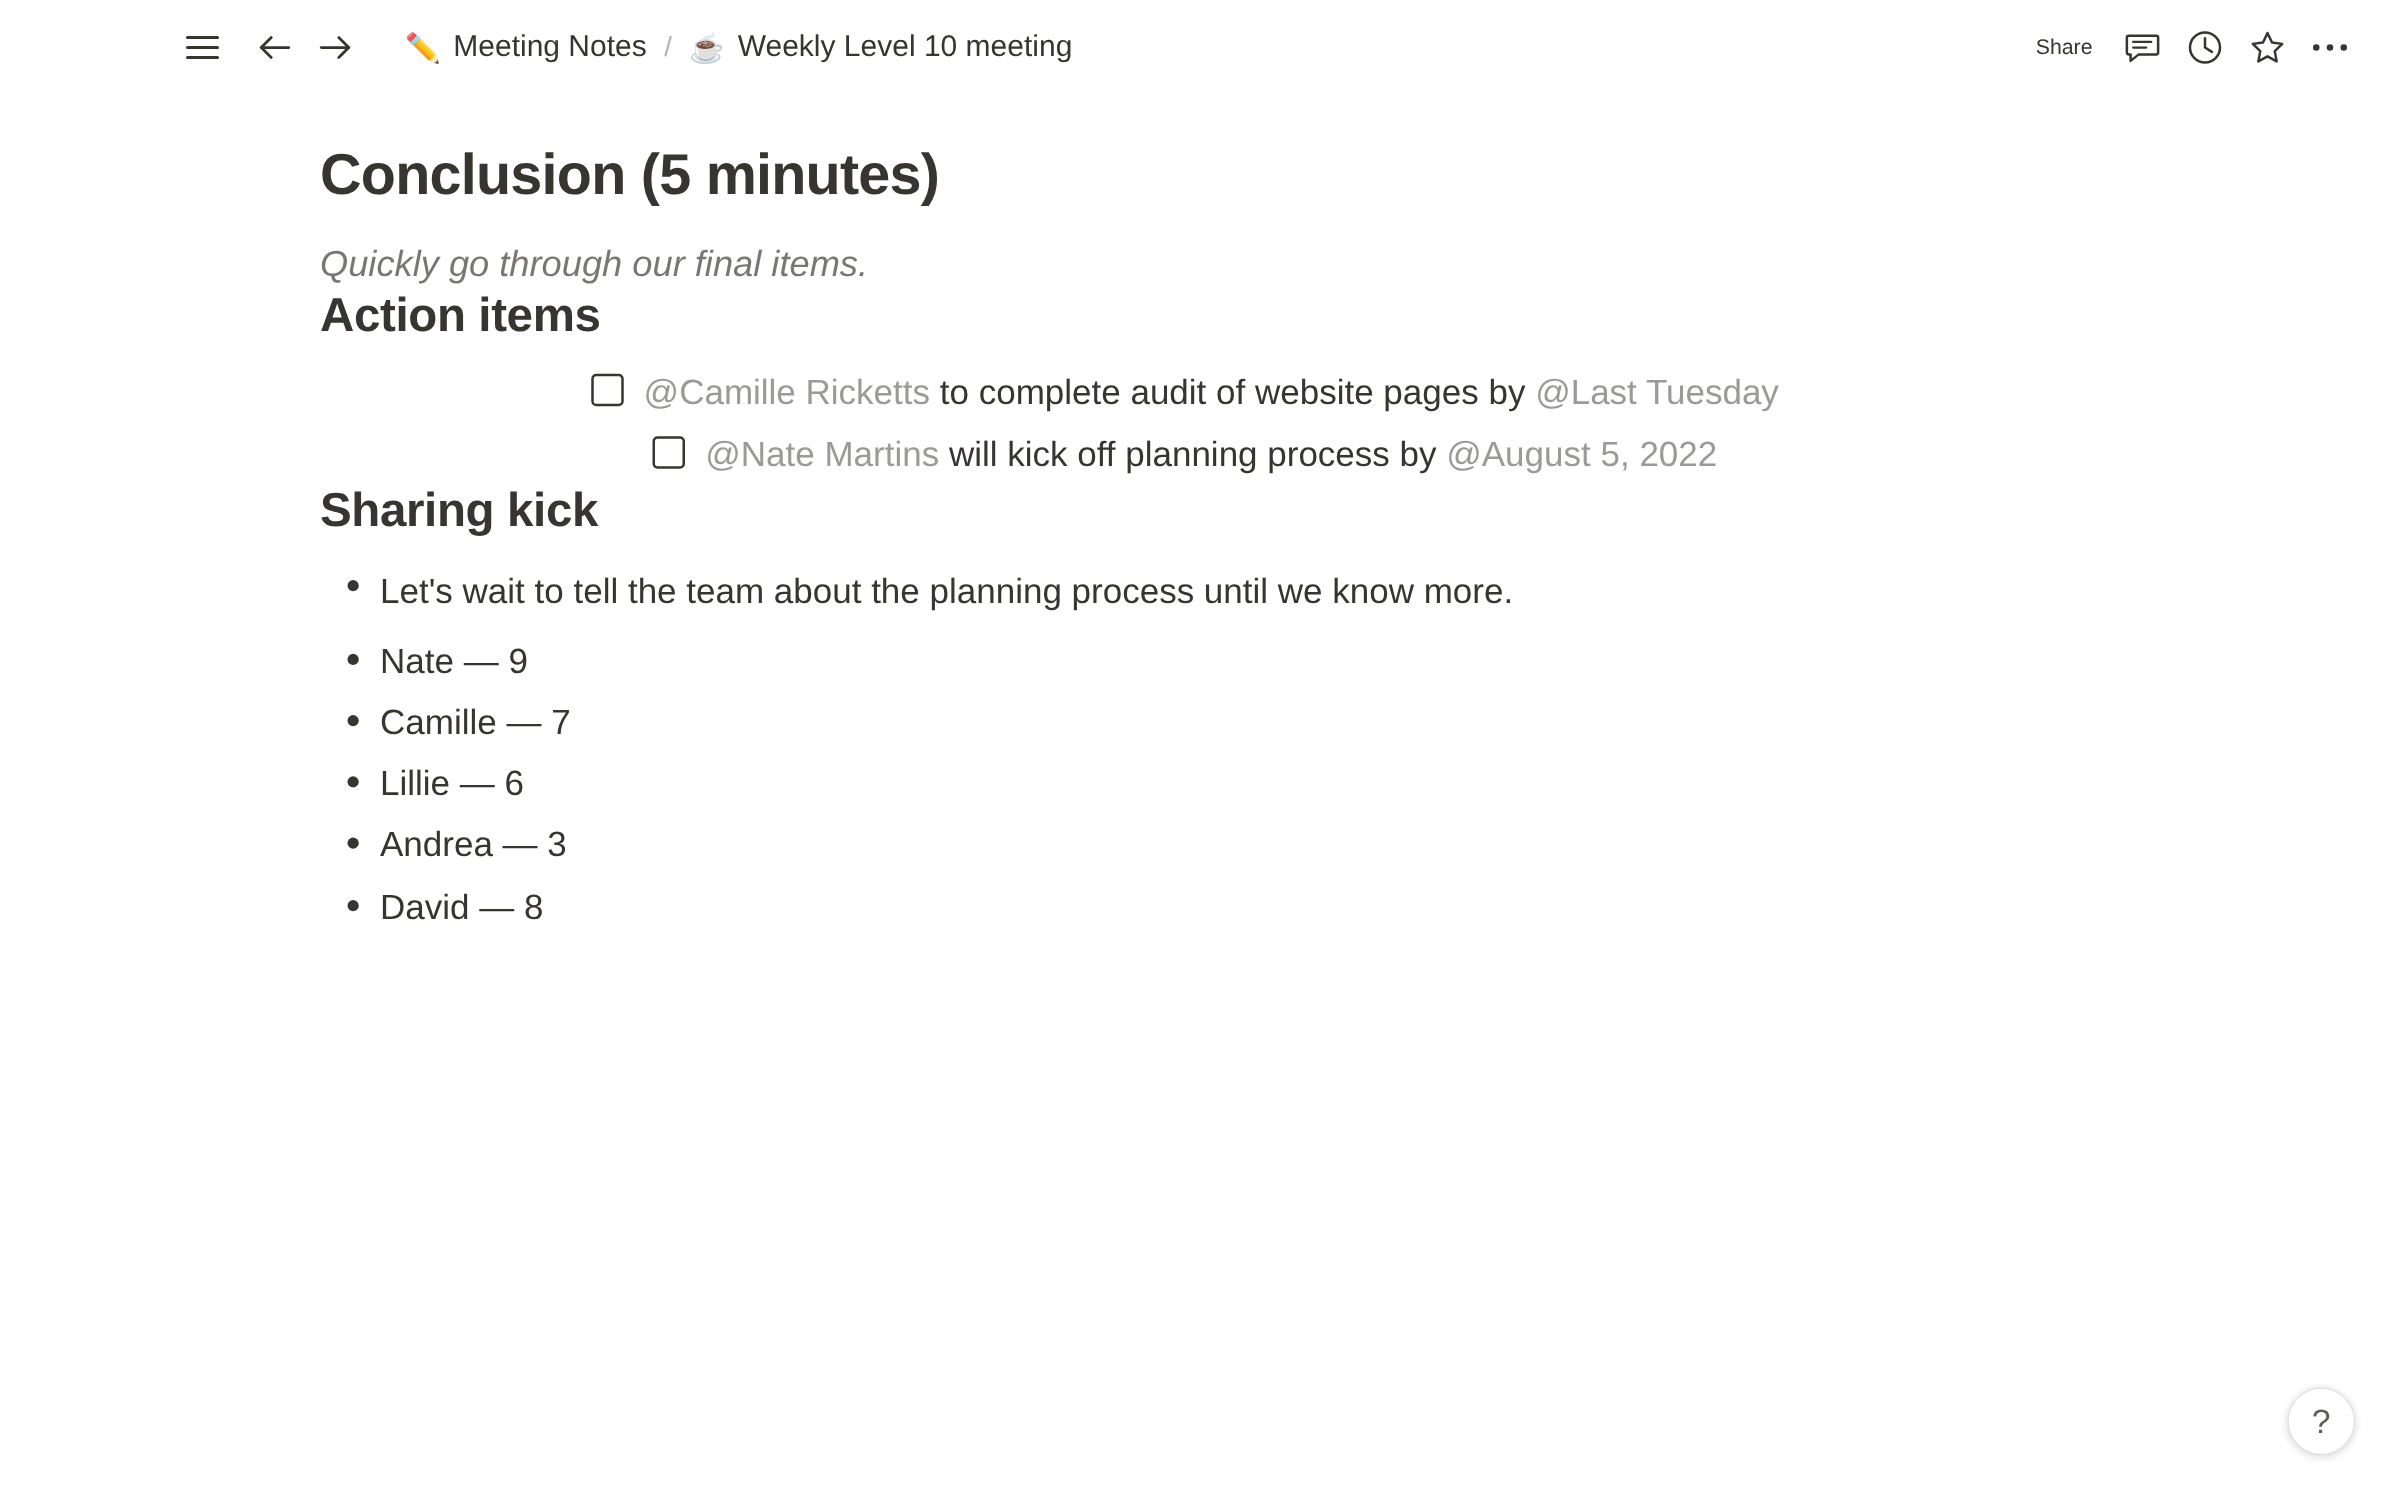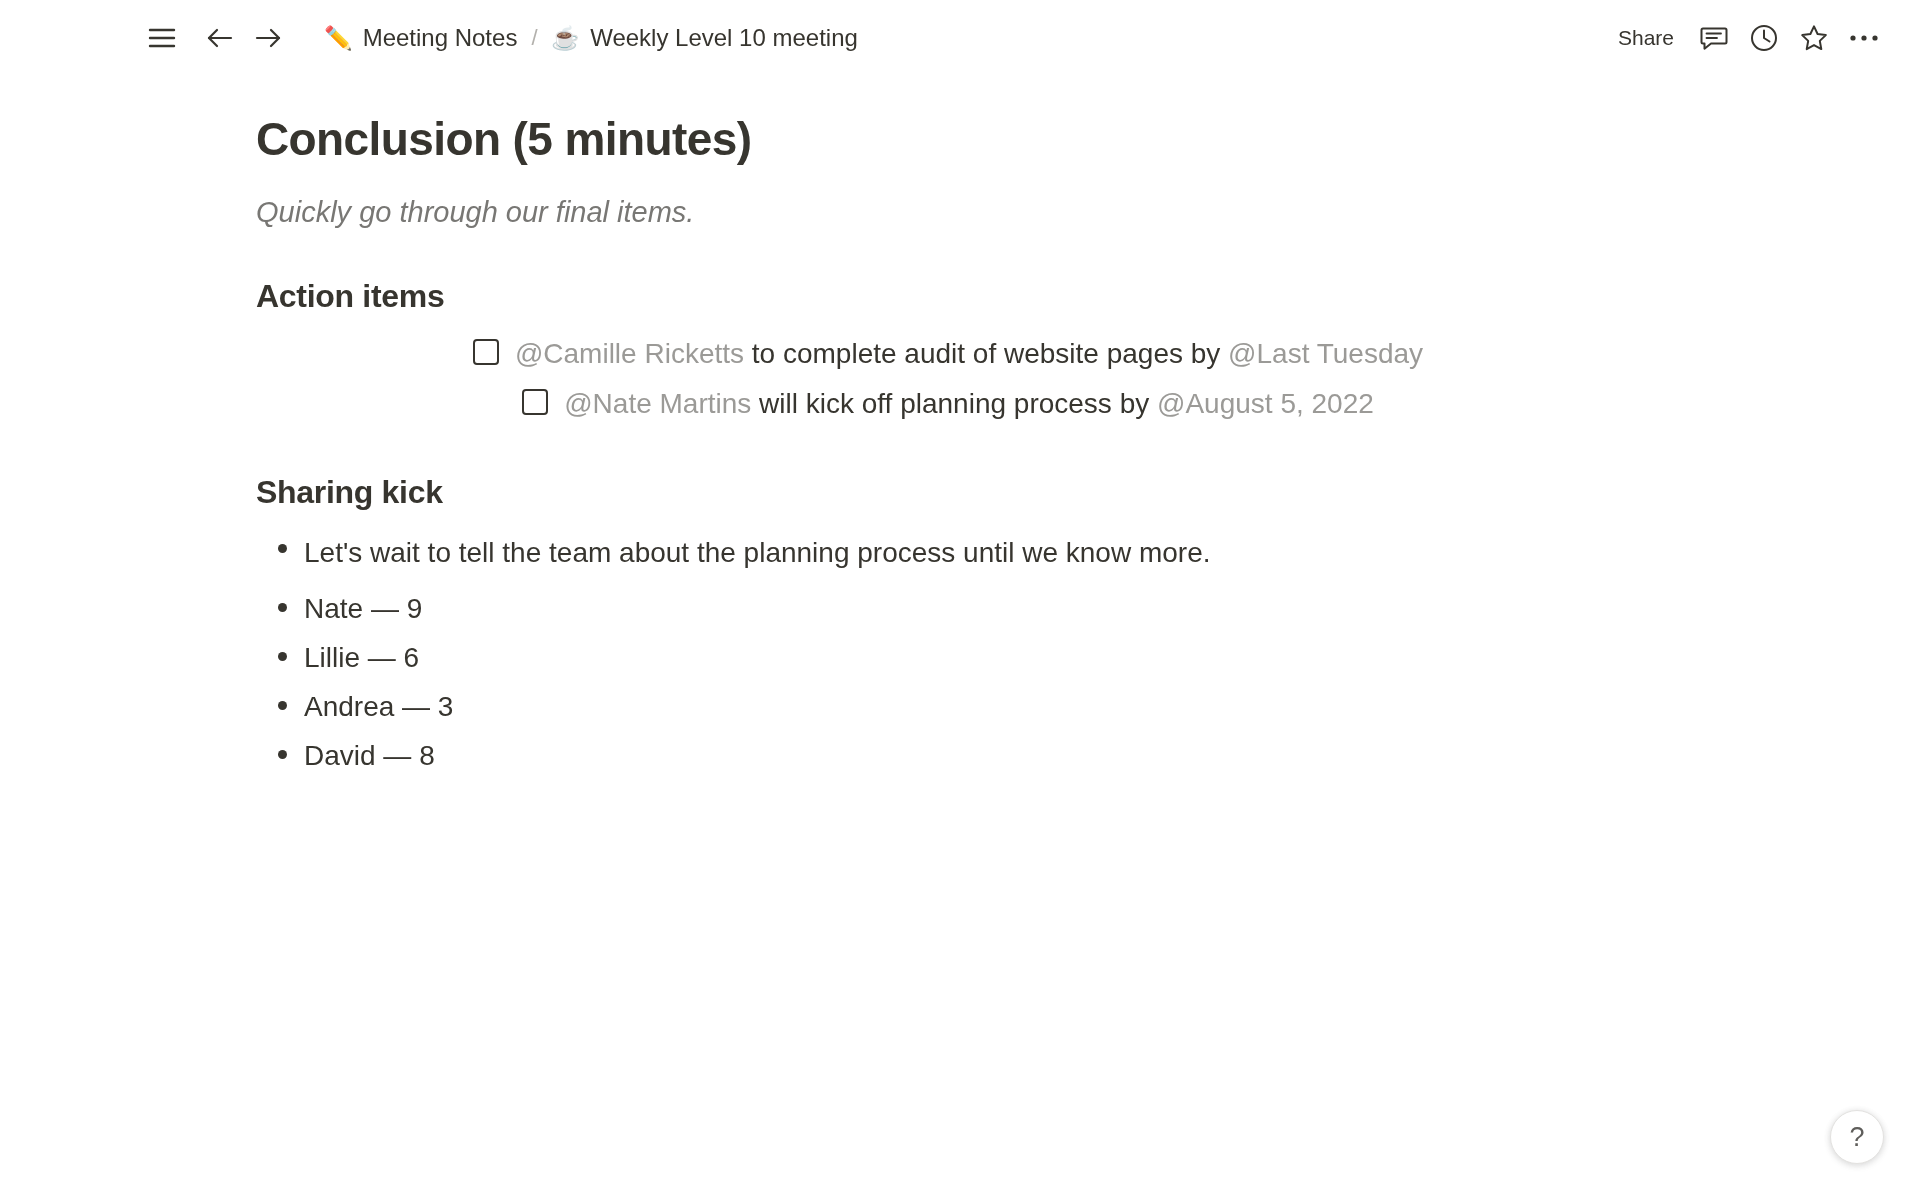--- a/index.html
+++ b/index.html
@@ -70,21 +70,21 @@
     padding: 0 6px;
   }
 
   .topbar-right {
     display: flex;
     align-items: center;
     gap: 6px;
     flex: 0 0 auto;
   }
   .share-btn {
-    font-size: 21px;
+    font-size: 17px;
     color: #37352f;
     padding: 7px 12px;
     border-radius: 6px;
     background: transparent;
     border: none;
     font-family: inherit;
     cursor: pointer;
   }
 
   
@@ -100,25 +100,24 @@
     line-height: 1.2;
   }
   .subtitle {
     margin-top: 26px;
     font-size: 29px;
     font-style: italic;
     color: #787774;
     line-height: 1.35;
   }
   h2.section-heading {
-    font-size: 32px;
+    font-size: 38px;
     font-weight: 700;
     letter-spacing: -0.3px;
     color: #37352f;
-    margin-top: 46px;
     margin-bottom: 14px;
   }
 
   
   .todo-list { margin-top: 6px; }
   .todo {
     display: flex;
     align-items: flex-start;
     gap: 16px;
     padding: 5px 0;
@@ -288,20 +287,21 @@
 
     </div>
 
     <h2 class="section-heading">Sharing kick</h2>
     <ul class="bullets">
       <li>Let's wait to tell the team about the planning process until we know more.</li>
     </ul>
 
     <ul class="bullets tight">
       <li>Nate — 9</li>
+      <li>Camille — 7</li>
       <li>Lillie — 6</li>
       <li>Andrea — 3</li>
       <li>David — 8</li>
     </ul>
   </div>
 
   <div class="help-btn">?</div>
 </div>
 
 </body></html>

